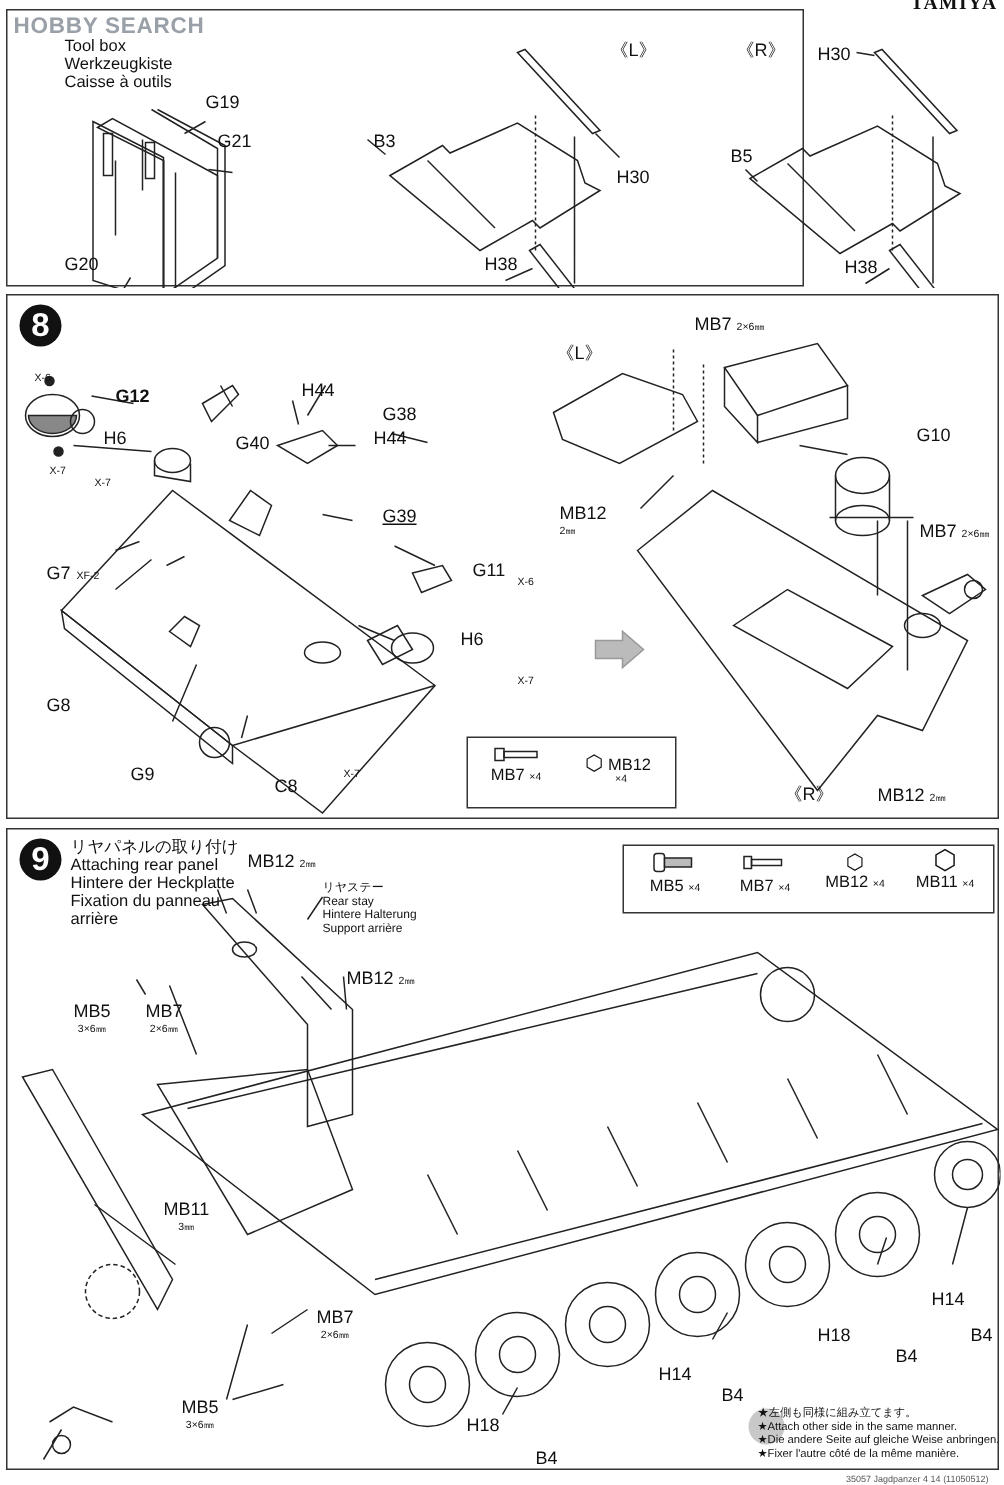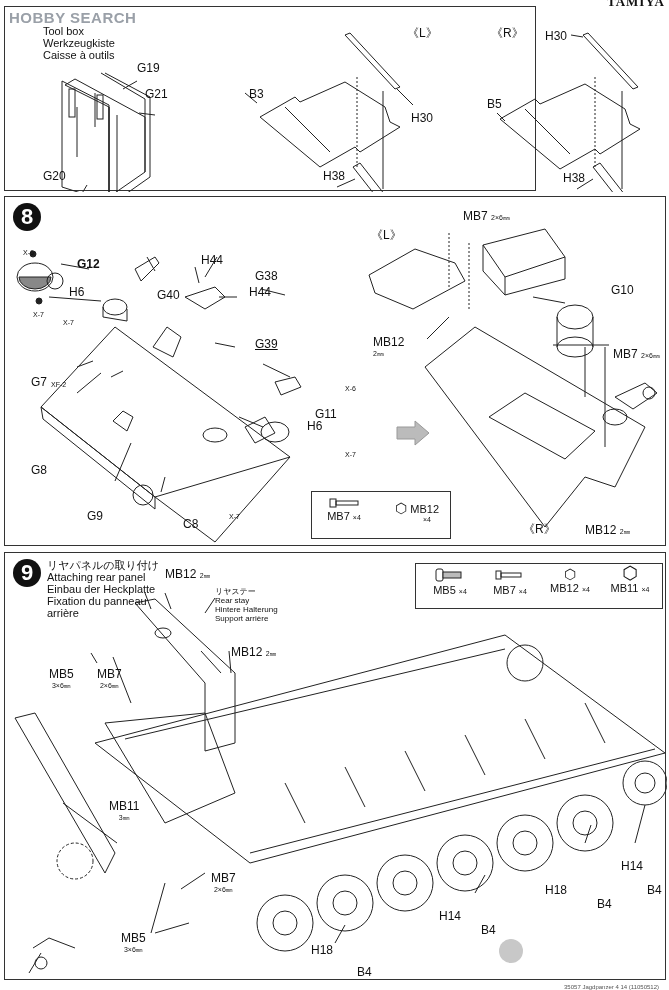--- a/index.html
+++ b/index.html
@@ -147,21 +147,21 @@
   <div class="t small" style="left:224px; top:314px;">X-7</div>
 
   <div class="lbl" style="left:152px; top:46px;margin-top:45px;">G40</div>
   <div class="lbl" style="left:72px; top:60px;font-weight:bold;">G12</div>
   <div class="lbl" style="left:196px; top:56px;">H44</div>
   <div class="lbl" style="left:222px; top:72px;margin-left:28px;">G38</div>
   <div class="lbl" style="left:64px; top:88px;">H6</div>
   <div class="lbl" style="left:244px; top:88px;">H44</div>
   <div class="lbl" style="left:250px; top:140px;text-decoration:underline;">G39</div>
   <div class="lbl" style="left:26px; top:178px;">G7</div>
-  <div class="lbl" style="left:310px; top:176px;margin-top:34px;">G11</div>
+  <div class="lbl" style="left:310px; top:176px;">G11</div>
   <div class="lbl" style="left:302px; top:222px;">H6</div>
   <div class="lbl" style="left:26px; top:266px;">G8</div>
   <div class="lbl" style="left:82px; top:312px;">G9</div>
   <div class="lbl" style="left:178px; top:320px;">C8</div>
 
   <div class="lbl" style="left:366px; top:30px;">《L》</div>
   <div class="lbl" style="left:458px; top:12px;">
     <span>MB7</span>
     <span class="small">2×6㎜</span>
   </div>
@@ -181,21 +181,21 @@
   </div>
 
   <div class="hw-box" style="left:306px; top:294px; width:138px; height:46px;">
     <div class="hw-item" style="left:10px; top:6px; width:44px;">
       <svg width="30" height="10">
           <rect x="1" y="1" width="6" height="8" fill="none" stroke="#222"></rect>
           <rect x="7" y="3" width="22" height="4" fill="none" stroke="#222"></rect>
         </svg>
       <div><span>MB7</span> <span class="small">×4</span></div>
     </div>
-    <div class="hw-item" style="left:78px; top:8px; width:54px; text-align:center;">
+    <div class="hw-item" style="left:78px; top:8px; width:54px; text-align:left;">
       <span style="display:inline-block; font-size:14px;">⬡</span>
       <span>MB12</span>
       <div class="small" style="padding-left:20px;">×4</div>
     </div>
   </div>
 </div>
 
 <div class="panel" id="panel-9">
   <svg class="draw" width="662" height="428">
     <g fill="none" stroke="#222" stroke-width="1">
@@ -233,21 +233,21 @@
       <circle cx="36" cy="410" r="6"></circle>
 
       <path d="M140 40 L146 56 M160 40 L166 56 M196 98 L216 120 M224 98 L226 120 M86 100 L92 110 M108 104 L126 150 M58 250 L112 290 M146 380 L160 330 M150 380 L184 370 M176 336 L200 320 M330 390 L340 372 M470 340 L480 322 M580 290 L586 272 M630 290 L640 252 M200 60 L210 45"></path>
     </g>
   </svg>
 
   <div class="step-num" style="left:8px; top:6px;">9</div>
   <div class="title-block" style="left:42px; top:6px;">
     <div>リヤパネルの取り付け</div>
     <div>Attaching rear panel</div>
-    <div>Einbau der Heckplatte</div>
+    <div>Hintere der Heckplatte</div>
     <div>Fixation du panneau</div>
     <div>arrière</div>
   </div>
 
   <div class="note" style="left:210px; top:34px; font-size:8px;">
     <div>リヤステー</div>
     <div>Rear stay</div>
     <div>Hintere Halterung</div>
     <div>Support arrière</div>
   </div>
@@ -308,15 +308,21 @@
       <div style="font-size:14px; line-height:16px;">⬡</div>
       <div><span>MB12</span> <span class="small">×4</span></div>
     </div>
     <div class="hw-item" style="left:186px; top:0px; width:56px;">
       <div style="font-size:18px; line-height:18px;">⬡</div>
       <div><span>MB11</span> <span class="small">×4</span></div>
     </div>
   </div>
 
   <div class="abs" style="left:494px; top:386px; width:24px; height:24px; border-radius:50%; background:#c8c8c8;"></div>
+  <div class="note" style="left:500px; top:384px;">
+    <div>★左側も同様に組み立てます。</div>
+    <div>★Attach other side in the same manner.</div>
+    <div>★Die andere Seite auf gleiche Weise anbringen.</div>
+    <div>★Fixer l'autre côté de la même manière.</div>
+  </div>
 </div>
 
 <div class="footer">35057 Jagdpanzer 4 14 (11050512)</div>
 
 </body></html>

